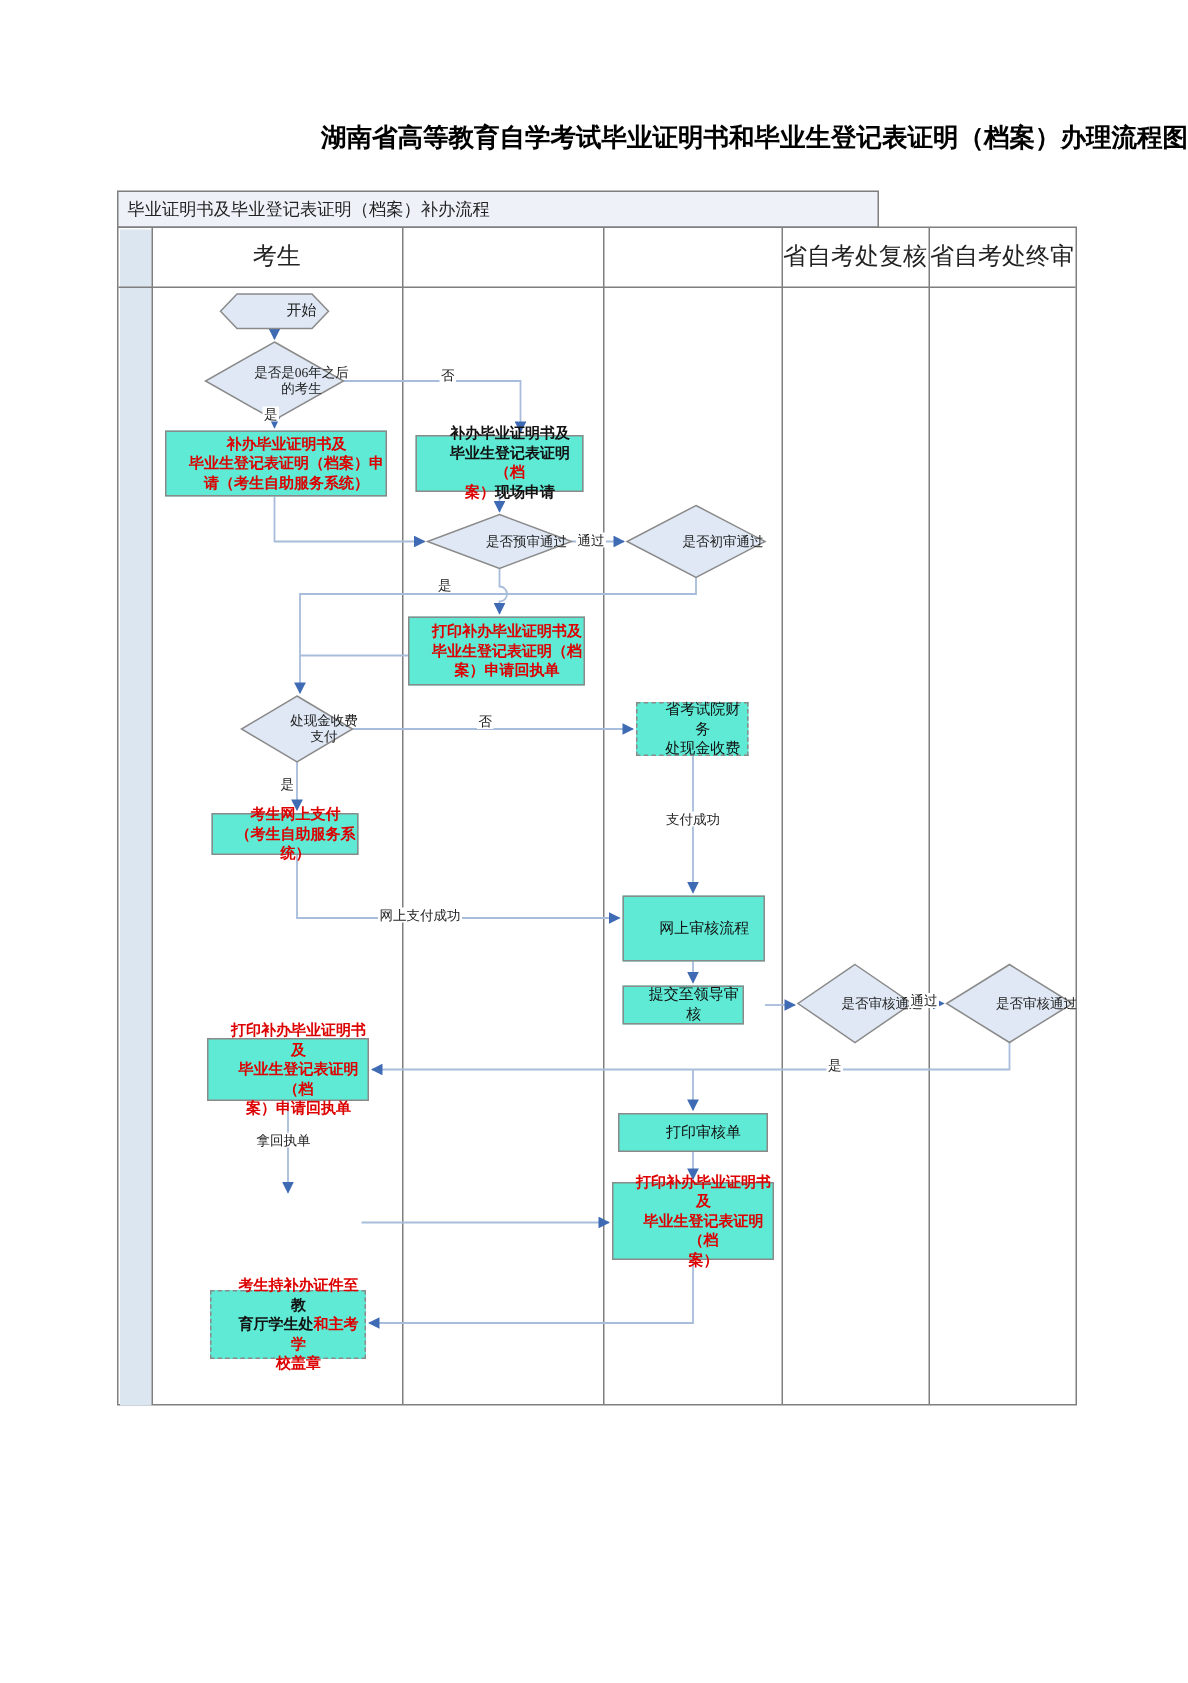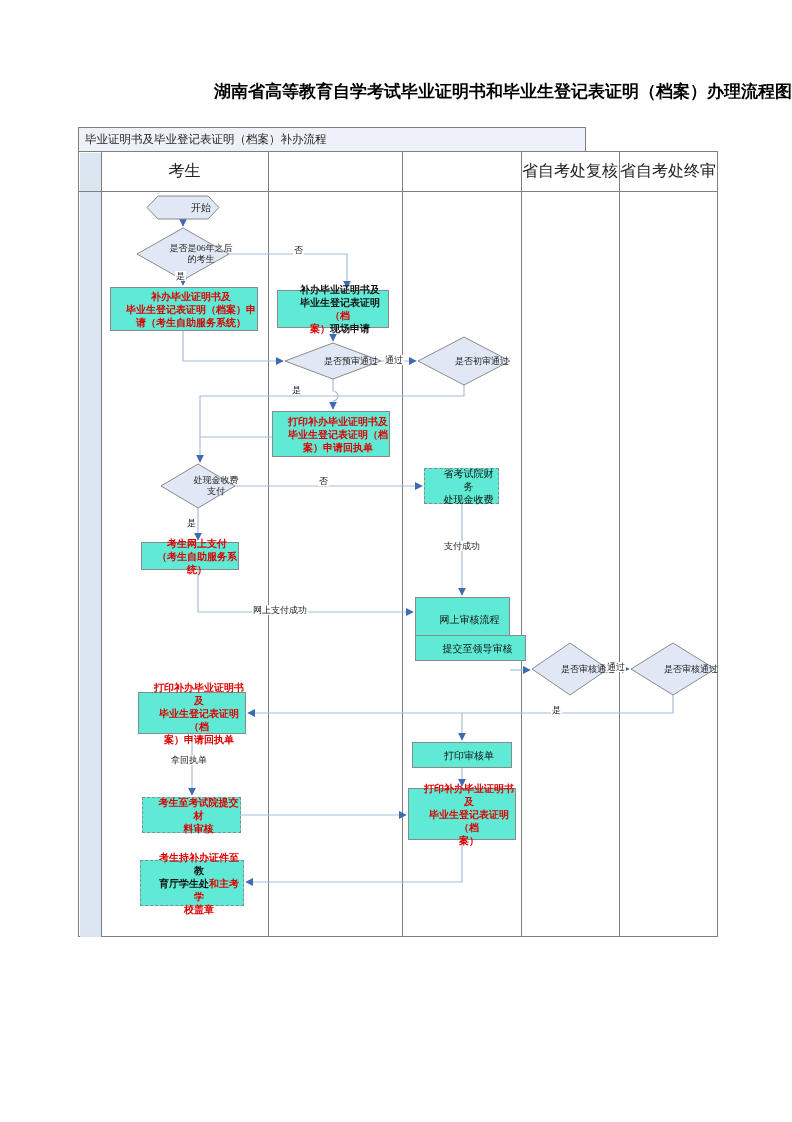--- a/index.html
+++ b/index.html
@@ -120,34 +120,32 @@
 案）申请回执单</div>
 
   <div class="box dashed" style="left:424px;top:468px;width:75px;height:36px">省考试院财务
 处现金收费</div>
 
   <div class="box red" style="left:141px;top:542px;width:98px;height:28px">考生网上支付
 （考生自助服务系统）</div>
 
   <div class="box" style="left:415px;top:597px;width:95px;height:44px">网上审核流程</div>
 
-  <div class="box" style="left:415px;top:635px;width:111px;height:26px">提交至领导审核</div>
+  <div class="box" style="left:415px;top:657px;width:81px;height:26px">提交至领导审核</div>
 
   <div class="box red" style="left:138px;top:692px;width:108px;height:42px">打印补办毕业证明书及
 毕业生登记表证明（档
 案）申请回执单</div>
 
   <div class="box" style="left:412px;top:742px;width:100px;height:26px">打印审核单</div>
 
   <div class="box red" style="left:408px;top:788px;width:108px;height:52px">打印补办毕业证明书及
 毕业生登记表证明（档
 案）</div>
 
-  <div class="box red dashed" style="left:142px;top:797px;width:99px;height:36px">考生至考试院提交材
-料审核</div>
 
   <div class="box dashed" style="left:140px;top:860px;width:104px;height:46px">
     <span><span class="red-seg">考生持补办证件至</span><span class="blk-seg">教
 育厅学生处</span><span class="red-seg">和主考学
 校盖章</span></span>
   </div>
 
   <span class="elabel" style="left:175px;top:271px">是</span>
   <span class="elabel" style="left:293px;top:245px">否</span>
   <span class="elabel" style="left:384px;top:355px">通过</span>

